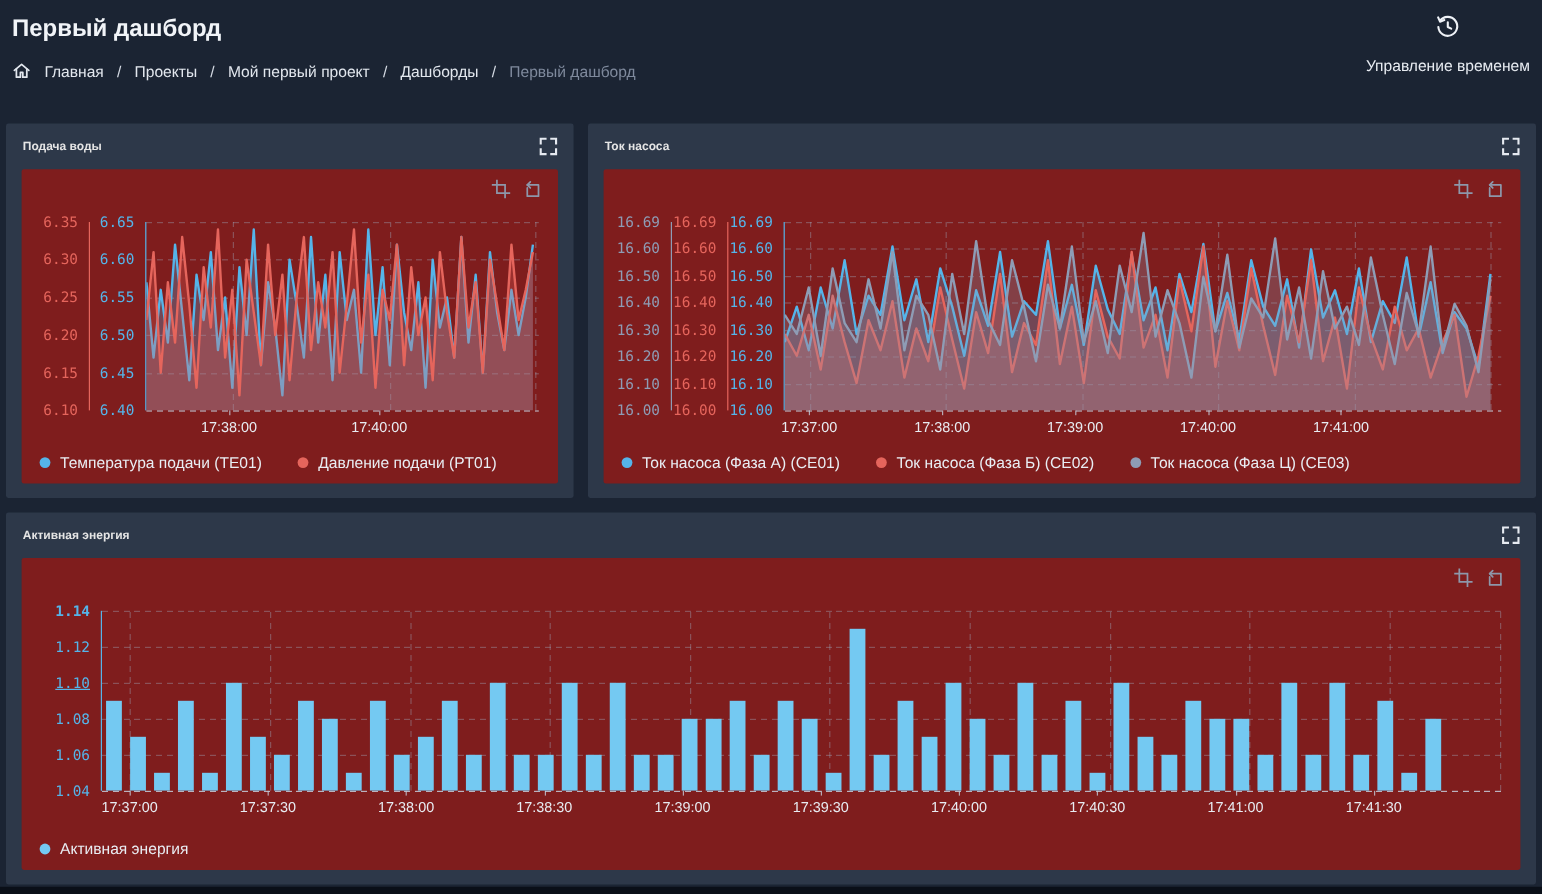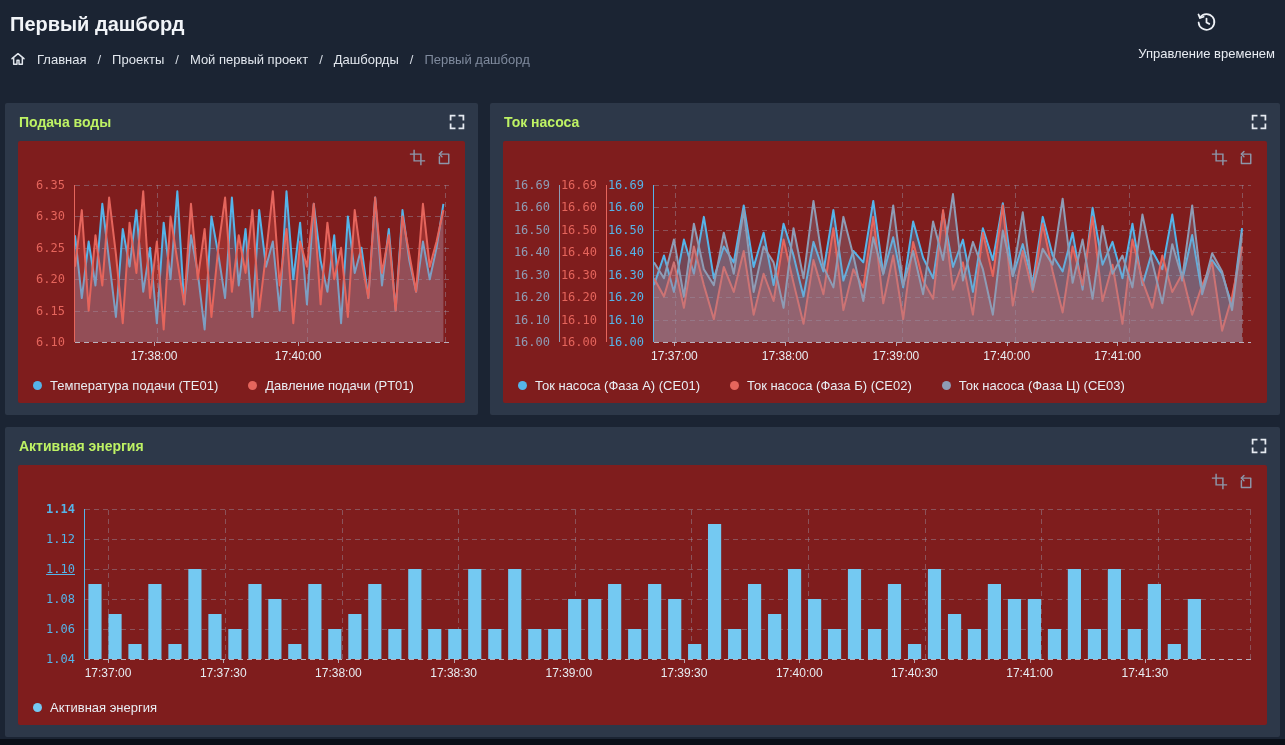--- a/index.html
+++ b/index.html
@@ -18,21 +18,21 @@
   .breadcrumb .sep{color:#d6dce5;}
   .home-ic{display:flex;align-items:center;}
   .time-ctl{position:absolute;right:10px;top:12px;display:flex;flex-direction:column;align-items:center;gap:9px;cursor:pointer;}
   .time-ctl .lbl{font-size:13px;color:#e8ecf2;}
   
   .panel{position:absolute;background:#2d3849;border-radius:2px;}
   .panel-water {left:5px;  top:103px;width:473px; height:312px;}
   .panel-pump  {left:490px;top:103px;width:790px; height:312px;}
   .panel-energy{left:5px;  top:427px;width:1275px;height:310px;}
   .panel-header{height:38px;display:flex;align-items:center;justify-content:space-between;padding:0 13px 0 14px;}
-  .panel-title{font-size:14px;font-weight:600;color:#bef264;}
+  .panel-title{font-size:10px;font-weight:600;color:#e5e5e5;}
   .fs-btn{background:none;border:none;padding:0;display:flex;cursor:pointer;}
   .chart-box{position:absolute;left:13px;right:13px;top:38px;bottom:12px;background:#7f1d1d;border-radius:2px;display:flex;flex-direction:column;}
   .box-toolbar{height:24px;display:flex;justify-content:flex-end;gap:10px;padding:8px 12px 0 0;}
   .tool-btn{background:none;border:none;padding:0;display:flex;cursor:pointer;color:#8d97aa;}
   
   .chart-row{display:flex;margin:12px 16px 28px 10px;}
   .panel-water  .chart-row,.panel-pump .chart-row{height:157px;}
   .panel-energy .chart-row{height:150px;}
   .axis-col{width:46px;position:relative;border-right-width:1px;border-right-style:solid;}
   .panel-energy .axis-col{width:56px;}
@@ -116,20 +116,28 @@
           </button>
         </div>
         <div class="chart-row">
           <div class="axis-col" style="border-right-color: rgb(229, 101, 92);">
             <span class="axis-tick" style="color: rgb(229, 101, 92); top: 0%;">6.35</span>
             <span class="axis-tick" style="color: rgb(229, 101, 92); top: 20%;">6.30</span>
             <span class="axis-tick" style="color: rgb(229, 101, 92); top: 40%;">6.25</span>
             <span class="axis-tick" style="color: rgb(229, 101, 92); top: 60%;">6.20</span>
             <span class="axis-tick" style="color: rgb(229, 101, 92); top: 80%;">6.15</span>
             <span class="axis-tick" style="color: rgb(229, 101, 92); top: 100%;">6.10</span>
+          </div>
+          <div class="axis-col" style="border-right-color: rgb(85, 180, 233);">
+            <span class="axis-tick" style="color: rgb(85, 180, 233); top: 0%;">6.65</span>
+            <span class="axis-tick" style="color: rgb(85, 180, 233); top: 20%;">6.60</span>
+            <span class="axis-tick" style="color: rgb(85, 180, 233); top: 40%;">6.55</span>
+            <span class="axis-tick" style="color: rgb(85, 180, 233); top: 60%;">6.50</span>
+            <span class="axis-tick" style="color: rgb(85, 180, 233); top: 80%;">6.45</span>
+            <span class="axis-tick" style="color: rgb(85, 180, 233); top: 100%;">6.40</span>
           </div>
           <div class="plot">
             <div class="hgrid" style="top: 0%;"></div>
             <div class="hgrid" style="top: 20%;"></div>
             <div class="hgrid" style="top: 40%;"></div>
             <div class="hgrid" style="top: 60%;"></div>
             <div class="hgrid" style="top: 80%;"></div>
             <div class="hgrid strong" style="top: 100%;"></div>
             <div class="vgrid" style="left: 22%;"></div>
             <div class="vgrid" style="left: 62%;"></div>

